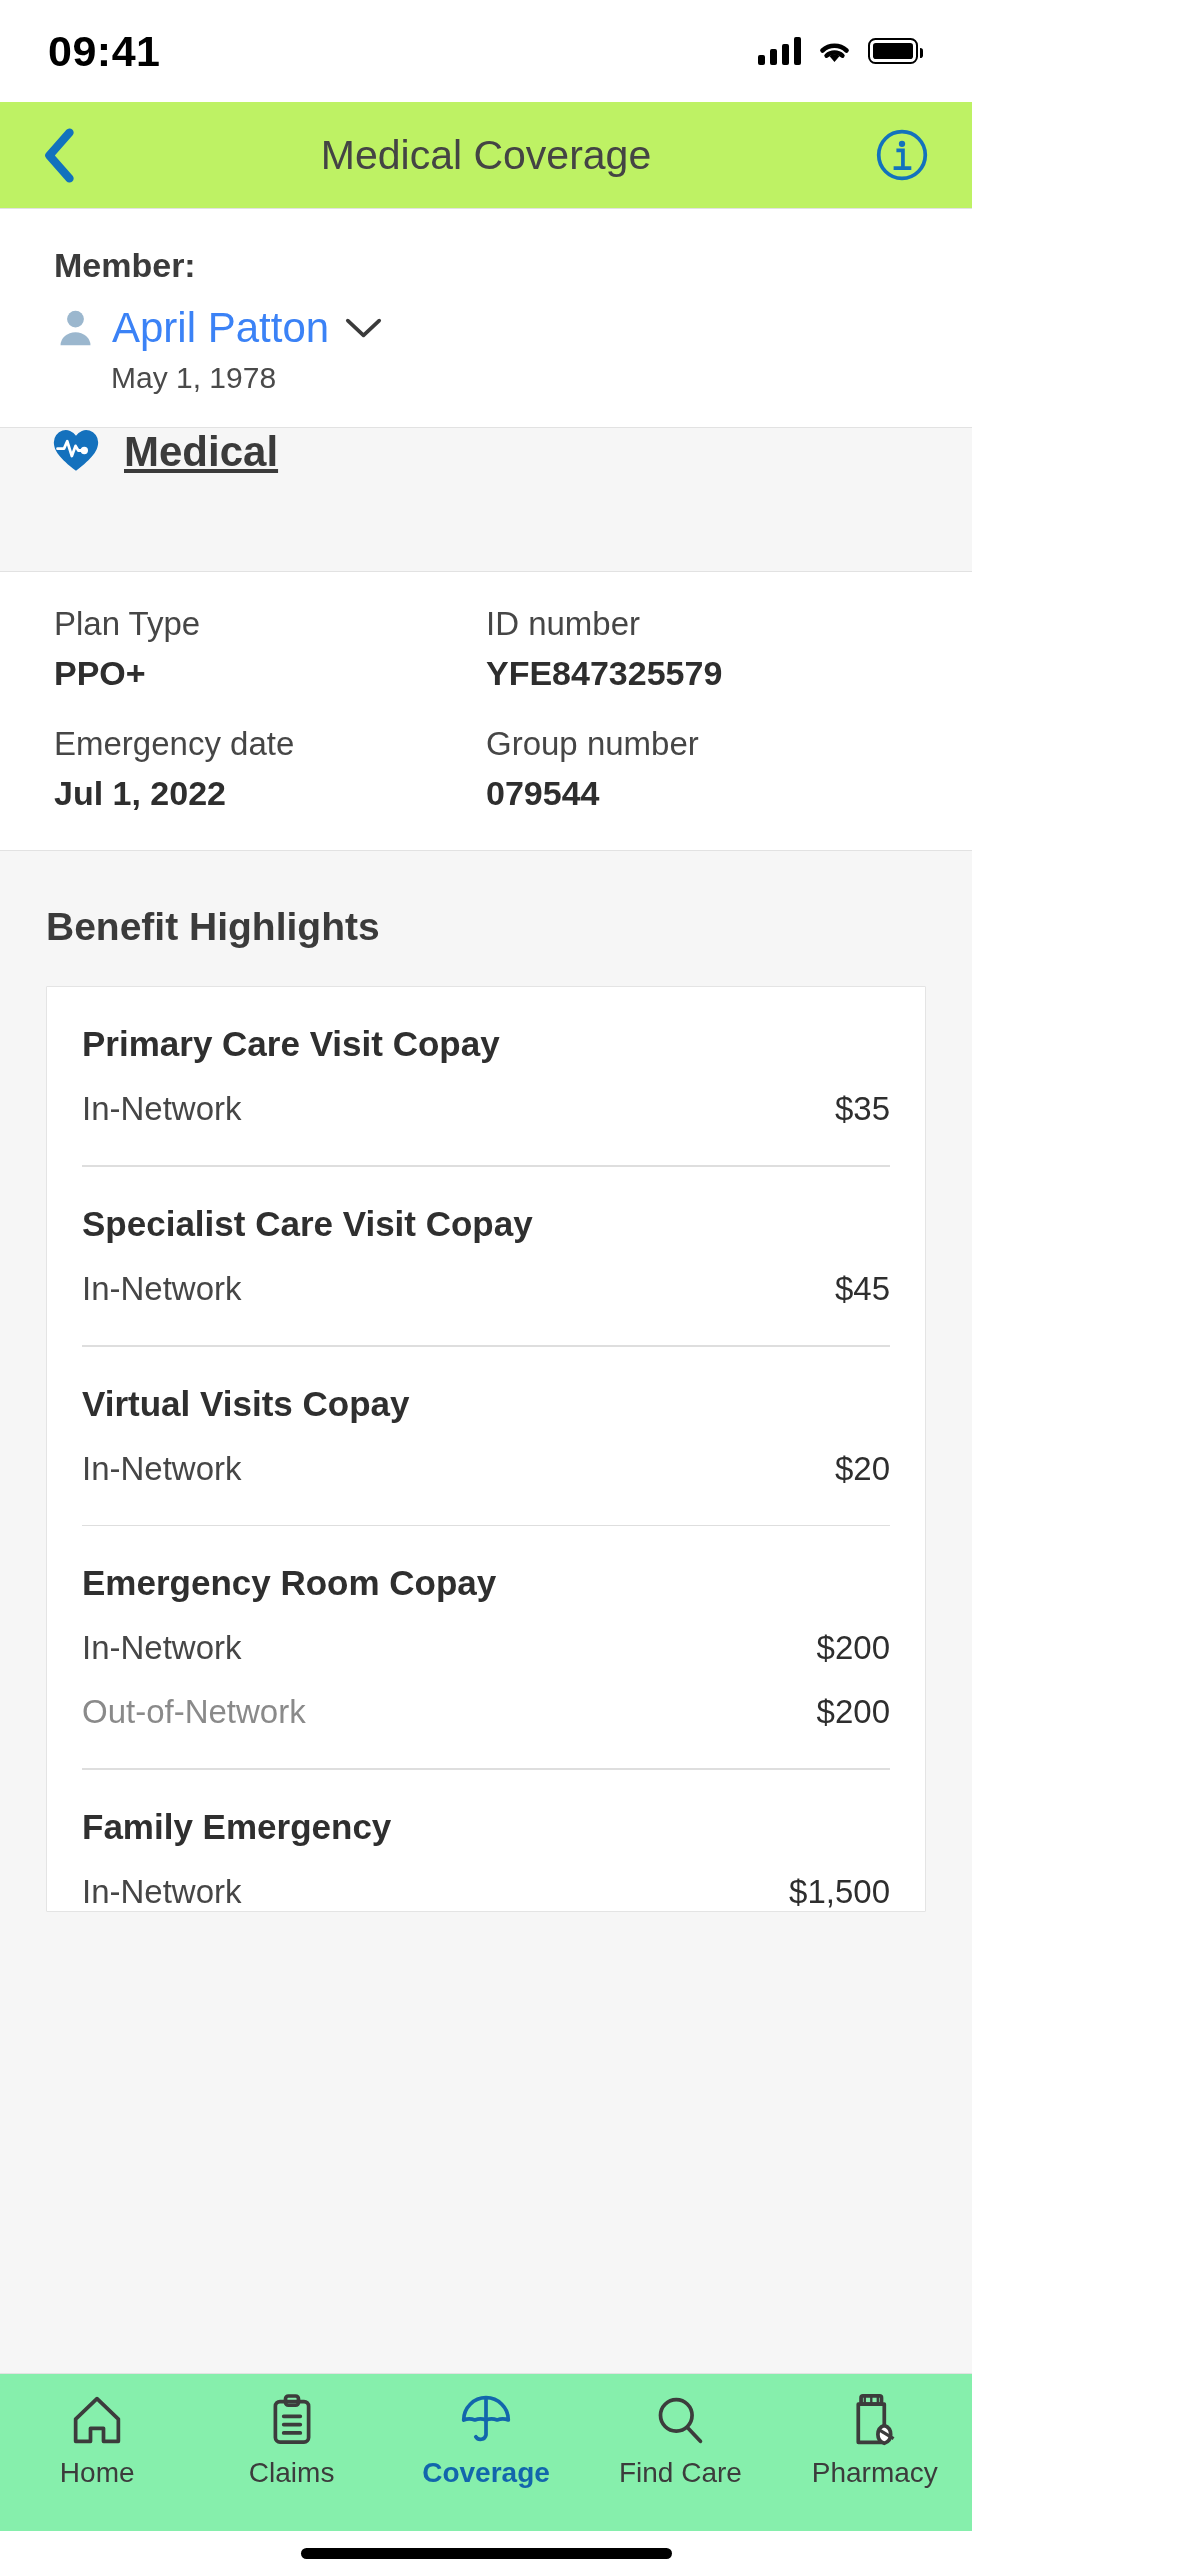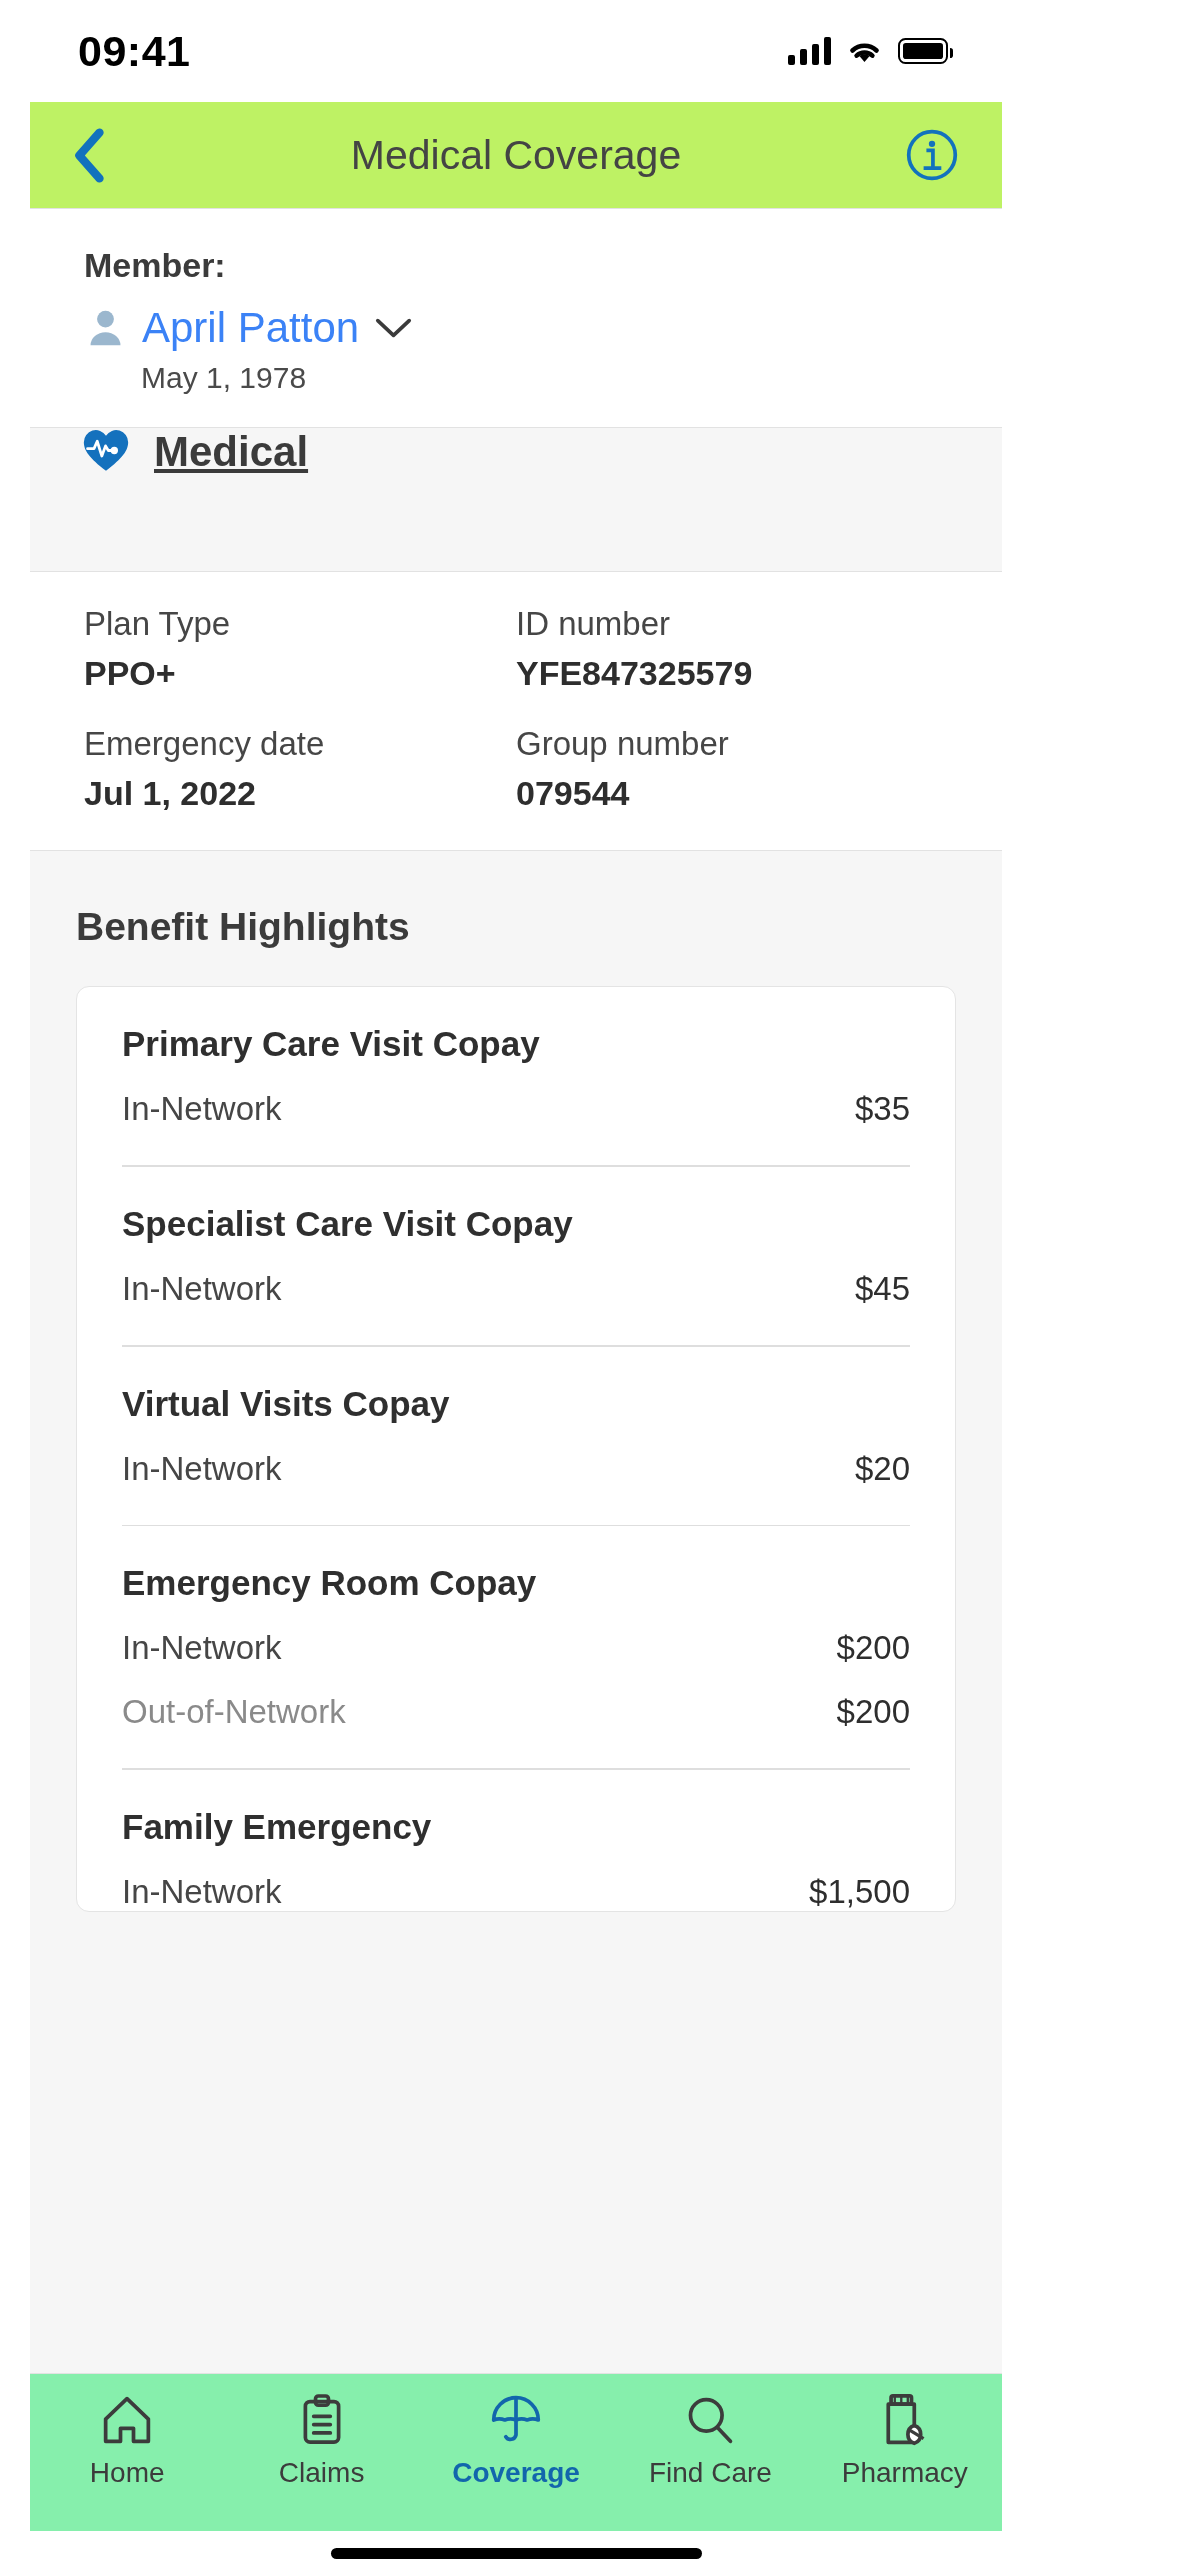--- a/index.html
+++ b/index.html
@@ -4,21 +4,21 @@
 <style>
   * { margin:0; padding:0; box-sizing:border-box; }
   html,body { width:1191px; height:2576px; }
   body {
     font-family:"Liberation Sans", sans-serif;
     background:#ffffff;
     color:#3b3b3b;
     overflow:hidden;
     position:relative;
   }
-  .phone { width:972px; height:2576px; display:flex; flex-direction:column; background:#f6f6f6;margin-left:30px; }
+  .phone { width:972px; height:2576px; display:flex; flex-direction:column; background:#f6f6f6; }
 
   
   .statusbar {
     height:102px; flex:0 0 102px; background:#ffffff;
     display:flex; align-items:center; justify-content:space-between;
     padding:0 54px 0 48px;
   }
   .status-time { font-size:43px; font-weight:600; color:#000; letter-spacing:0.5px; }
   .status-icons { display:flex; align-items:center; gap:15px; }
   .sig { display:flex; align-items:flex-end; gap:4.6px; height:28px; }
@@ -67,22 +67,22 @@
     display:grid; grid-template-columns:1fr 1fr; row-gap:32px;
   }
   .plan-cell-label { font-size:33px; color:#464646; font-weight:400; }
   .plan-cell-value { font-size:34px; color:#2e2e2e; font-weight:700; margin-top:11px; }
 
   
   .benefits { background:#f6f6f6; flex:1 1 auto; padding:0 0 0 0; overflow:hidden; }
   .benefits-title { font-size:39px; font-weight:700; color:#3b3b3b; padding:54px 0 37px 46px; }
   .bcard {
     margin:0 46px; background:#ffffff;
-    border:1.9px solid #e4e4e4; border-radius:13px;
-    padding:0 45px;
+    border:1.9px solid #e4e4e4; border-radius:1px;
+    padding:0 35px;
   }
   .bitem { padding-top:37px; }
   .bitem-title { font-size:35px; font-weight:700; color:#2f2f2f; }
   .brow { display:flex; justify-content:space-between; align-items:baseline; margin-top:26px; }
   .brow-label { font-size:33px; color:#464646; }
   .brow-label.muted { color:#8a8a8a; }
   .brow-value { font-size:33px; color:#2e2e2e; }
   .bdivider { height:1.9px; background:#dedede; margin:37px 0 0 0; }
 
   

